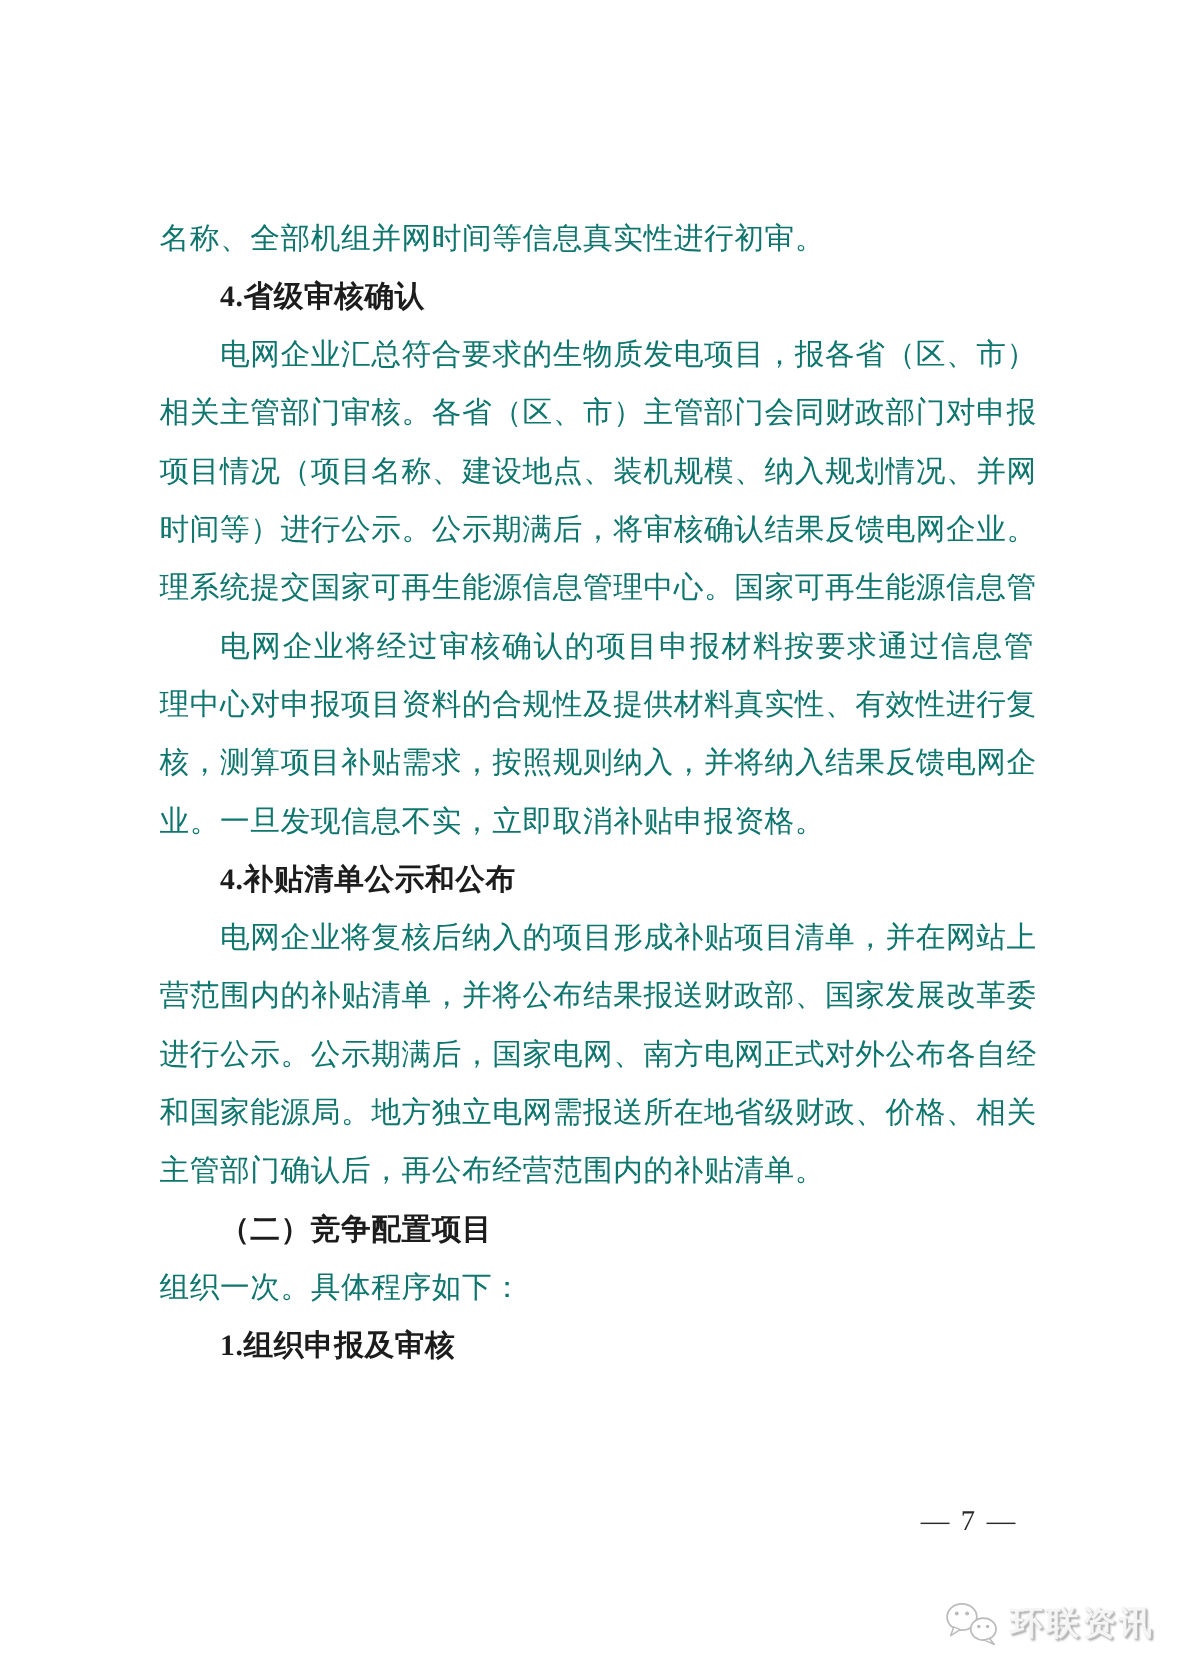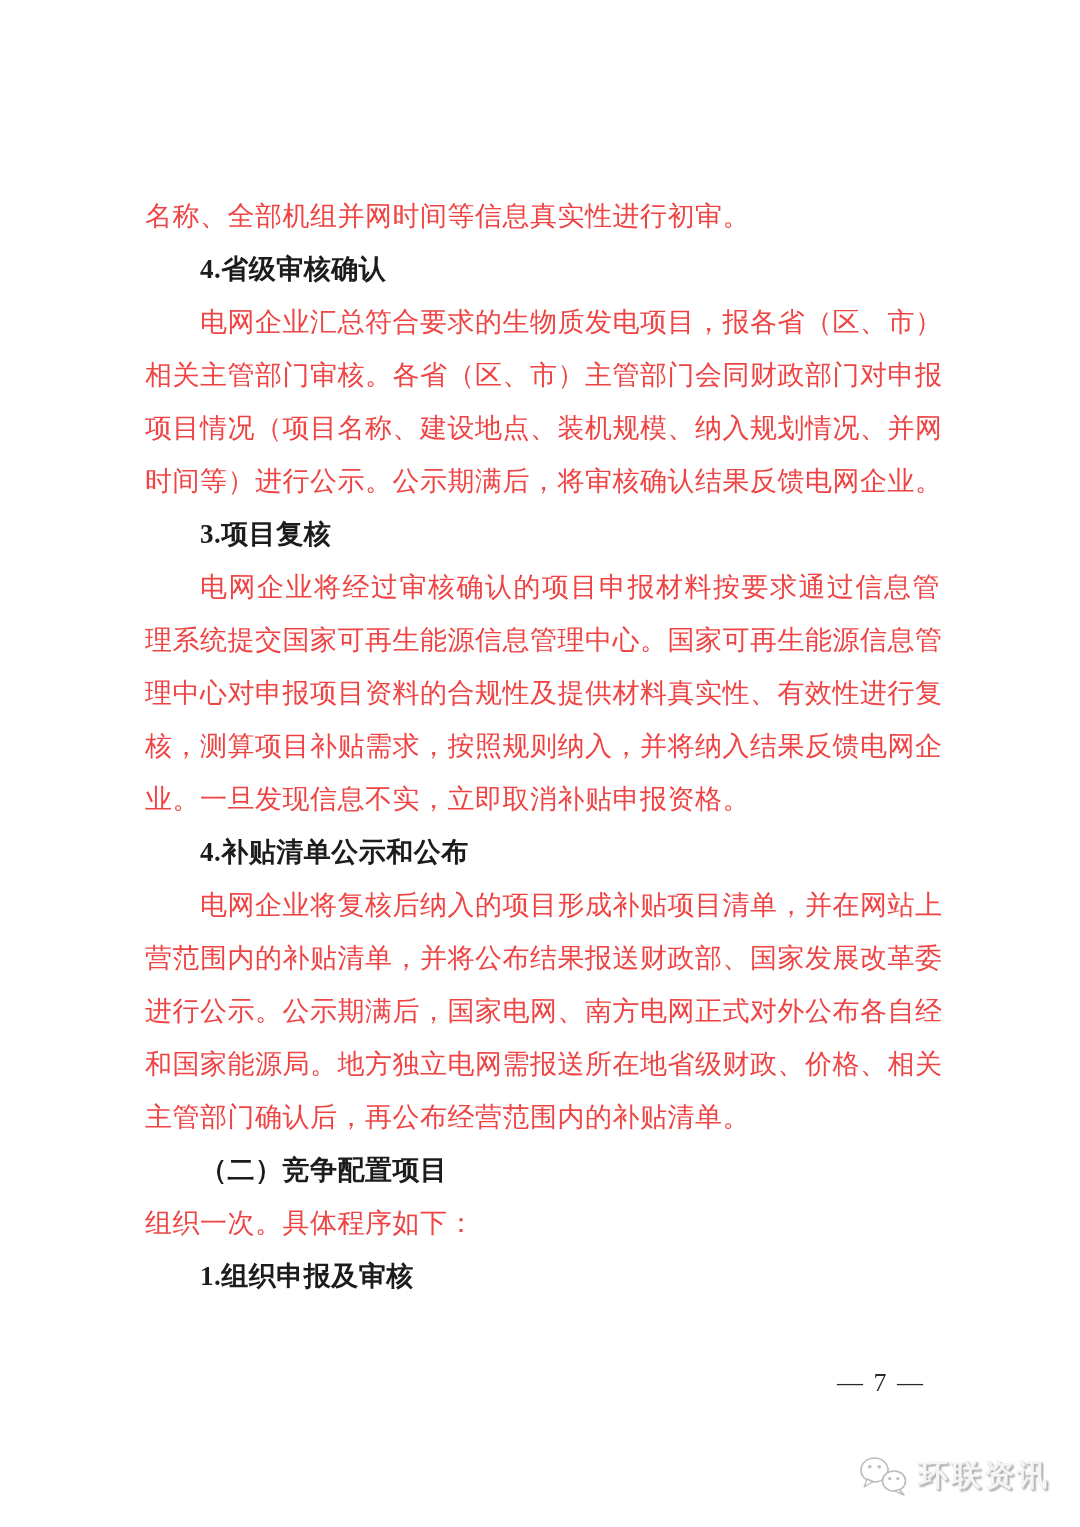--- a/index.html
+++ b/index.html
@@ -18,21 +18,21 @@
   .content {
     position: absolute;
     left: 145px;
     top: 190px;
     width: 795px;
   }
   .line {
     font-size: 27px;
     line-height: 53px;
     height: 53px;
-    color: #ef4444;
+    color: #0f766e;
     white-space: nowrap;
     letter-spacing: 0.5px;
   }
   .line.fill {
     text-align: justify;
     text-align-last: justify;
     text-justify: inter-character;
   }
   .line.indent {
     padding-left: 55px;
@@ -78,23 +78,22 @@
 
 <div class="page">
 
   <div class="content">
       <div class="line">名称、全部机组并网时间等信息真实性进行初审。</div>
       <div class="line heading indent">4.省级审核确认</div>
       <div class="line indent fill">电网企业汇总符合要求的生物质发电项目，报各省（区、市）</div>
       <div class="line fill">相关主管部门审核。各省（区、市）主管部门会同财政部门对申报</div>
       <div class="line fill">项目情况（项目名称、建设地点、装机规模、纳入规划情况、并网</div>
       <div class="line">时间等）进行公示。公示期满后，将审核确认结果反馈电网企业。</div>
-      <div class="line heading indent">3.项目复核</div>
+      <div class="line fill">理系统提交国家可再生能源信息管理中心。国家可再生能源信息管</div>
       <div class="line indent fill">电网企业将经过审核确认的项目申报材料按要求通过信息管</div>
-      <div class="line fill">理系统提交国家可再生能源信息管理中心。国家可再生能源信息管</div>
       <div class="line fill">理中心对申报项目资料的合规性及提供材料真实性、有效性进行复</div>
       <div class="line fill">核，测算项目补贴需求，按照规则纳入，并将纳入结果反馈电网企</div>
       <div class="line">业。一旦发现信息不实，立即取消补贴申报资格。</div>
       <div class="line heading indent">4.补贴清单公示和公布</div>
       <div class="line indent fill">电网企业将复核后纳入的项目形成补贴项目清单，并在网站上</div>
       <div class="line fill">营范围内的补贴清单，并将公布结果报送财政部、国家发展改革委</div>
       <div class="line fill">进行公示。公示期满后，国家电网、南方电网正式对外公布各自经</div>
       <div class="line fill">和国家能源局。地方独立电网需报送所在地省级财政、价格、相关</div>
       <div class="line">主管部门确认后，再公布经营范围内的补贴清单。</div>
       <div class="line heading indent">（二）竞争配置项目</div>

